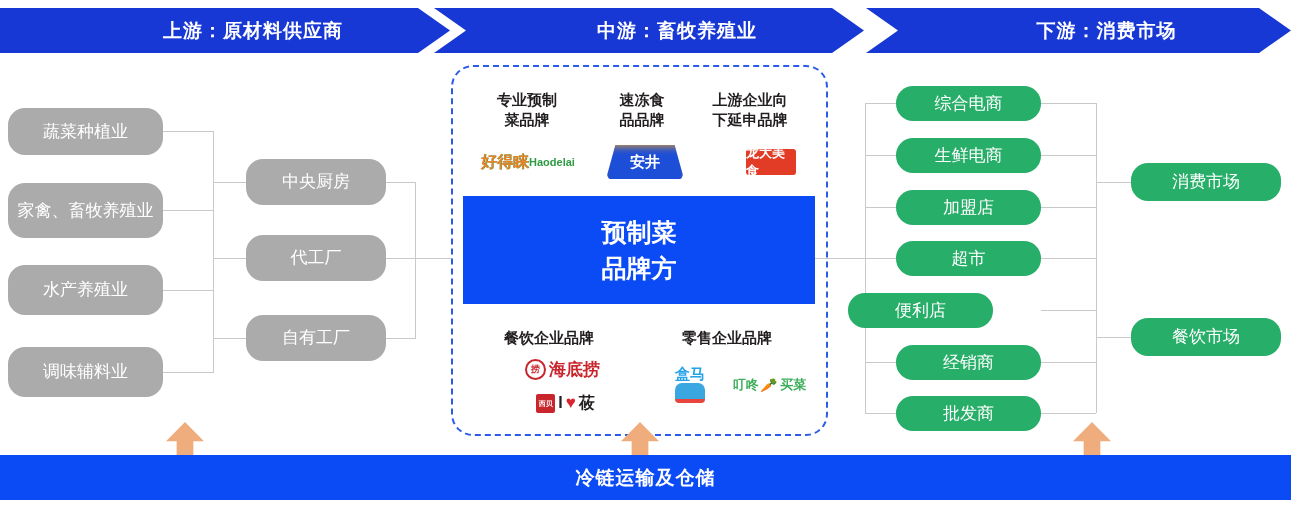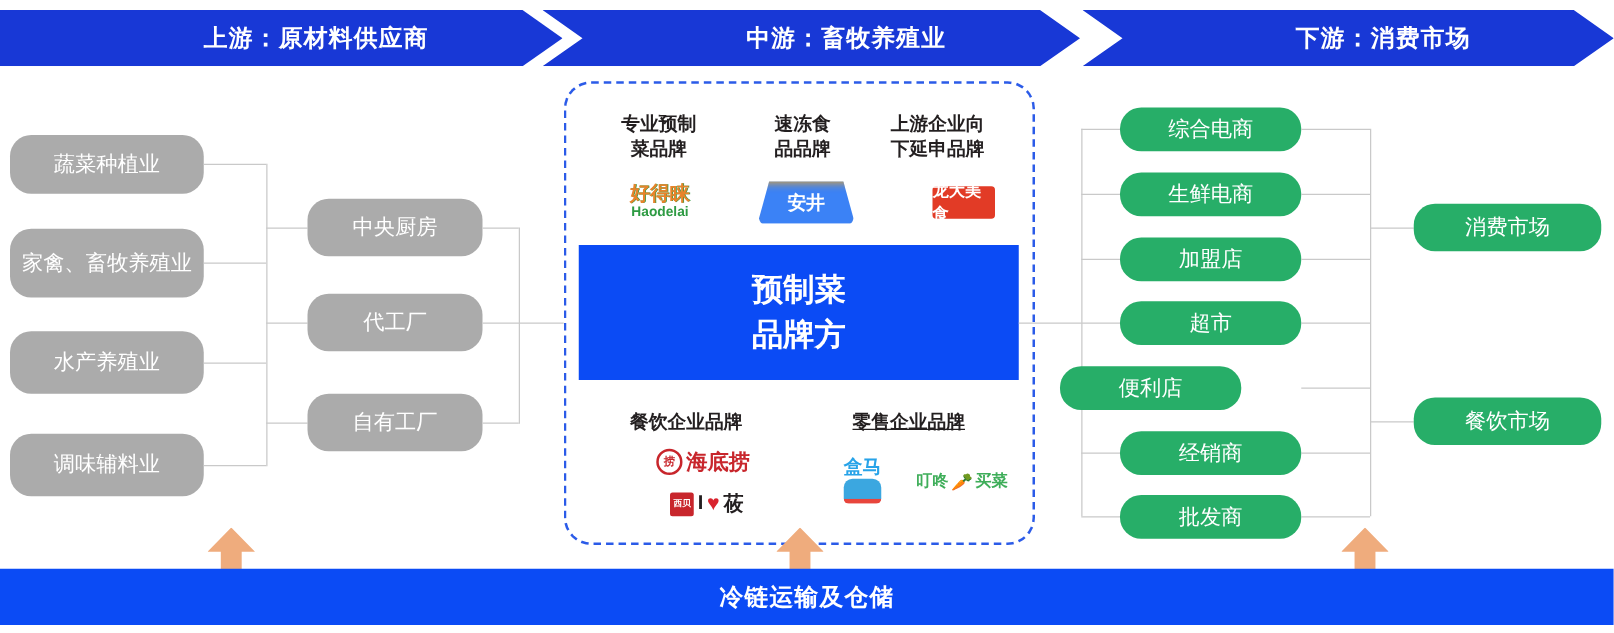--- a/index.html
+++ b/index.html
@@ -46,26 +46,26 @@
      color:#fff;font-size:25px;font-weight:bold;line-height:1.45;}
 
   
   .bottombar{position:absolute;left:0;top:455px;width:1291px;height:45px;background:#0B4BF5;
      display:flex;align-items:center;justify-content:center;
      color:#fff;font-size:19px;font-weight:bold;letter-spacing:1px;}
   .uparrow{position:absolute;width:38px;height:42px;background:#EFAC7D;
      clip-path:polygon(50% 0, 100% 46%, 72% 46%, 72% 100%, 28% 100%, 28% 46%, 0 46%);}
 
   
-  .lg-haodelai{flex-direction:column;line-height:1;text-align:right;}
+  .lg-haodelai{flex-direction:row;line-height:1;text-align:right;}
   .lg-haodelai .cn{color:#E8832A;font-size:16px;font-weight:bold;
       text-shadow:0.5px 0 #2E9B43;}
   .lg-haodelai .en{color:#2E9B43;font-size:11px;font-weight:bold;margin-top:1px;}
 
-  .lg-anjoy{width:78px;height:34px;background:#3b82f6;color:#fff;font-size:15px;
+  .lg-anjoy{width:78px;height:34px;background:#1d4ed8;color:#fff;font-size:15px;
       font-weight:bold;border-radius:4px/14px;
       clip-path:polygon(12% 0, 88% 0, 100% 100%, 0 100%);
       box-shadow:inset 0 6px 8px -5px #F2A51E;}
 
   .lg-longda{width:66px;height:26px;background:#E23B26;color:#fff;font-size:13px;
       font-weight:bold;border-radius:3px;}
 
   .lg-haidilao{color:#C8262C;font-size:17px;font-weight:bold;gap:3px;}
   .lg-haidilao .ring{width:17px;height:17px;border:2px solid #C8262C;border-radius:50%;
       font-size:9px;display:flex;align-items:center;justify-content:center;}
@@ -163,21 +163,21 @@
   </div>
 
   <div class="bluebox">
     <div>预制菜</div>
     <div>品牌方</div>
   </div>
 
   <div class="cat" style="left:484px;top:328px;width:130px;">
     <span>餐饮企业品牌</span>
   </div>
-  <div class="cat" style="left:662px;top:328px;width:130px;text-decoration:underline;">
+  <div class="cat" style="left:662px;top:328px;width:130px;">
     <span>零售企业品牌</span>
   </div>
 
   <div class="logo lg-haidilao" style="left:500px;top:356px;width:125px;height:26px;">
     <span class="ring">捞</span>
     <span>海底捞</span>
   </div>
   <div class="logo lg-xibei" style="left:503px;top:390px;width:125px;height:26px;">
     <span class="sq">西贝</span>
     <span>I</span>

